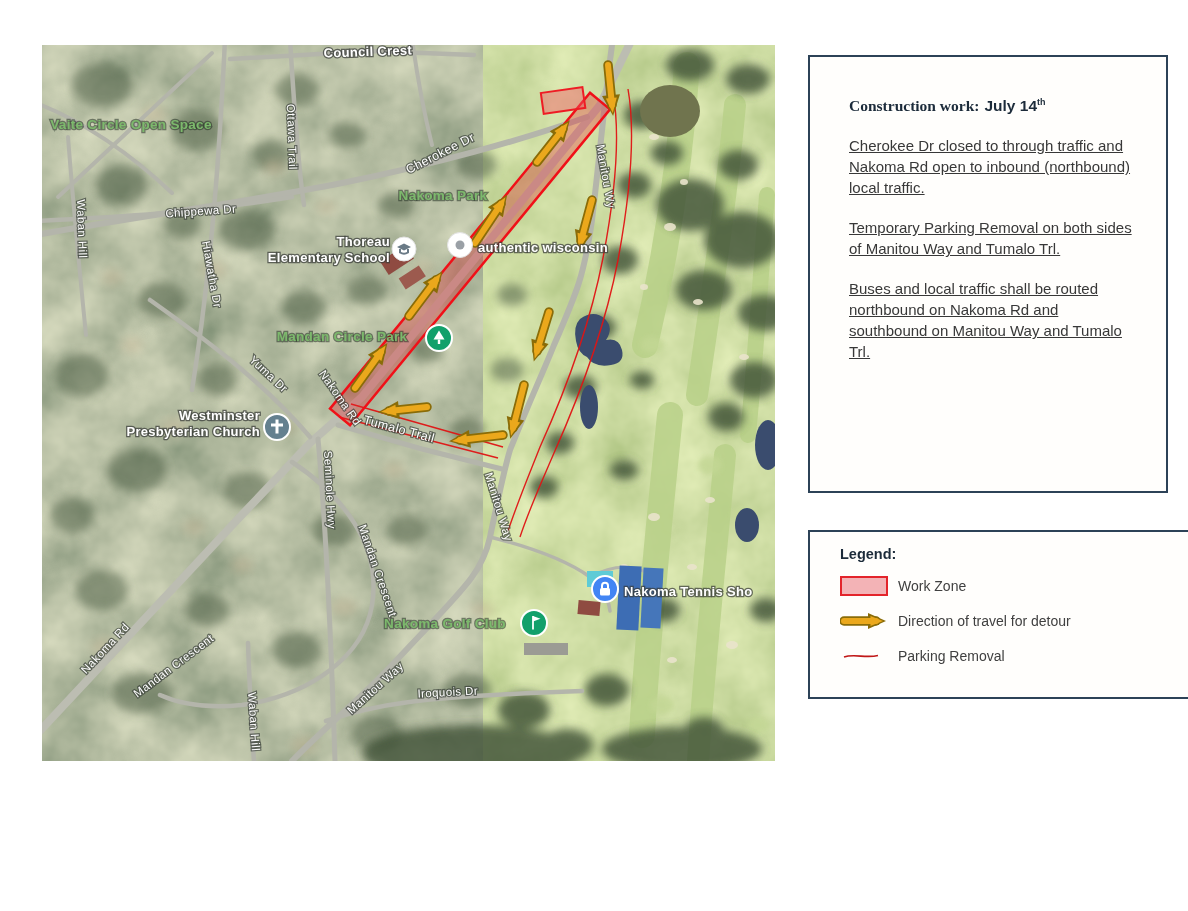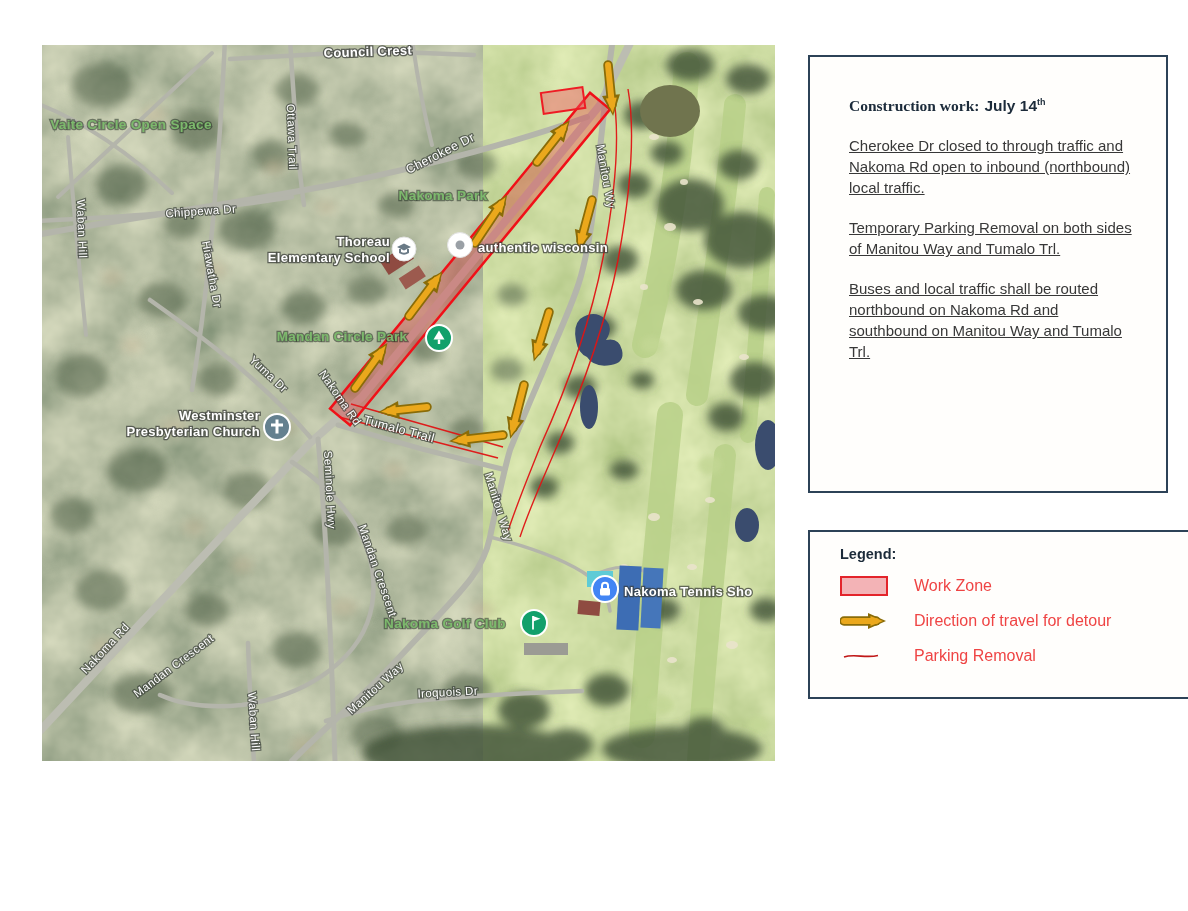--- a/index.html
+++ b/index.html
@@ -24,21 +24,21 @@
   .info-title{margin:0 0 20px 0;font-size:15.5px;color:#1c2b3a;}
   .t-serif{font-family:"Liberation Serif",serif;font-weight:700;margin-right:5px;}
   .t-sans{font-family:"Liberation Sans",sans-serif;font-weight:700;}
   .t-sans sup{font-size:9px;vertical-align:super;}
   .info-panel p{margin:0 0 19px 0;font-size:15px;line-height:1.4;color:#383838;text-decoration:underline;}
 
   .legend-panel{left:808px;top:530px;width:388px;height:169px;padding:14px 0 0 30px;}
   .legend-title{font-weight:700;font-size:14.5px;color:#1c2b3a;margin-bottom:6px;}
   .legend-item{display:flex;align-items:center;height:35px;}
   .legend-swatch{width:58px;flex:0 0 58px;display:flex;align-items:center;}
-  .legend-label{font-size:16px;color:#ef4444;margin-left:16px;}
+  .legend-label{font-size:14px;color:#404040;}
   .wz-swatch{width:44px;height:16px;background:#f3b3b6;border:2.5px solid #e3242b;}
 </style>
 </head>
 <body>
 
 <div class="canvas">
 
   <div class="map-wrap">
   <svg width="733" height="716" viewBox="0 0 733 716" xmlns="http://www.w3.org/2000/svg">
     <defs>

